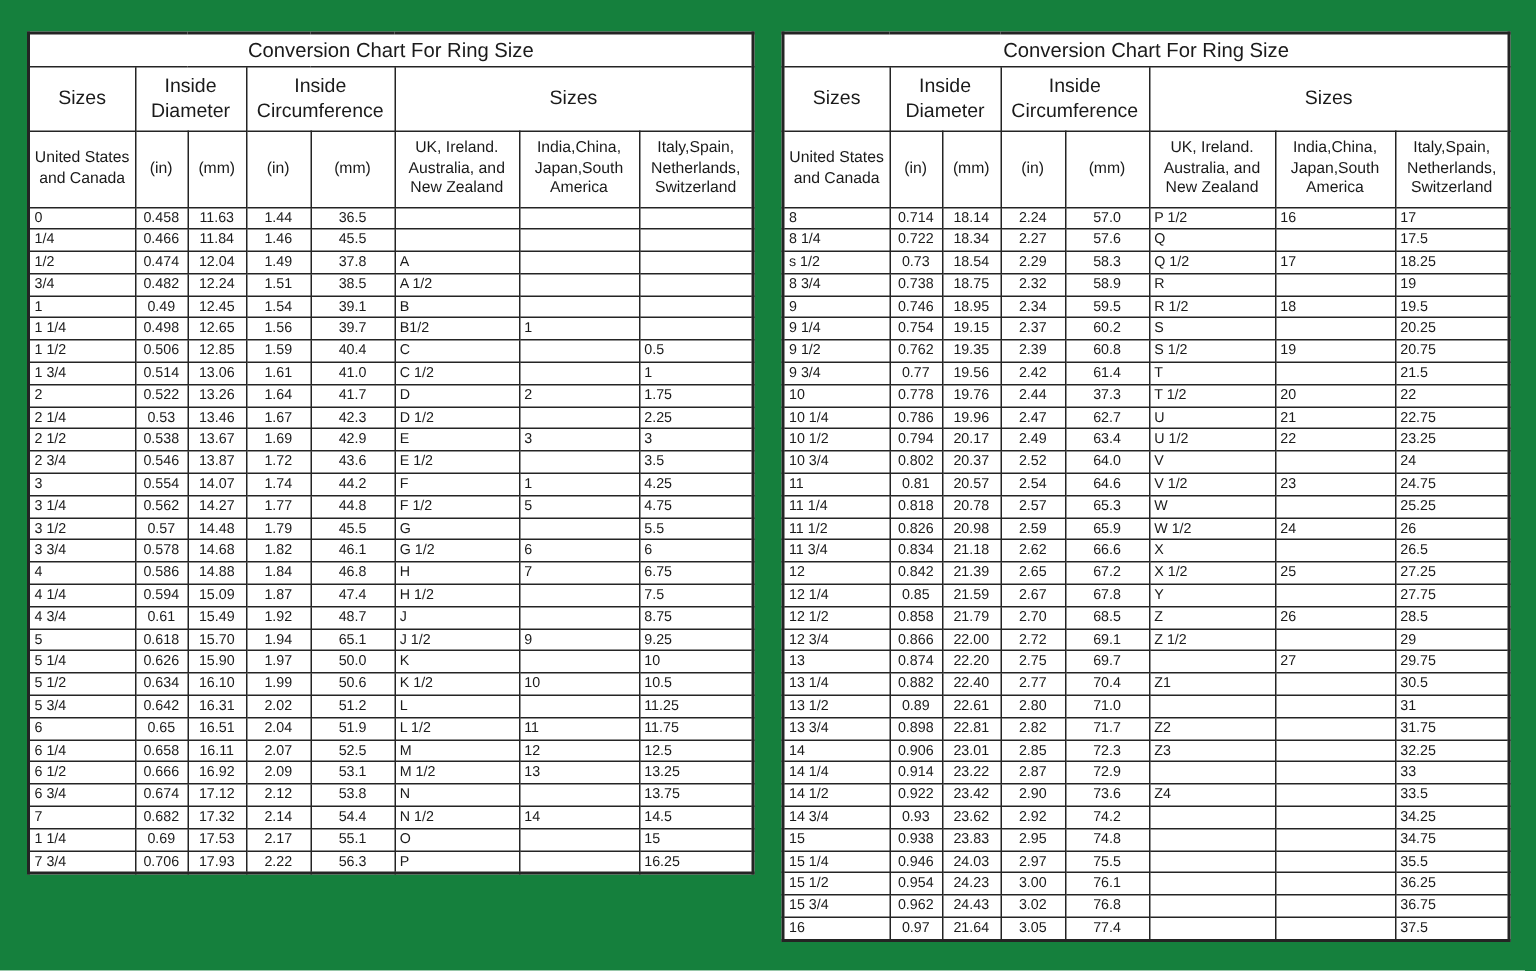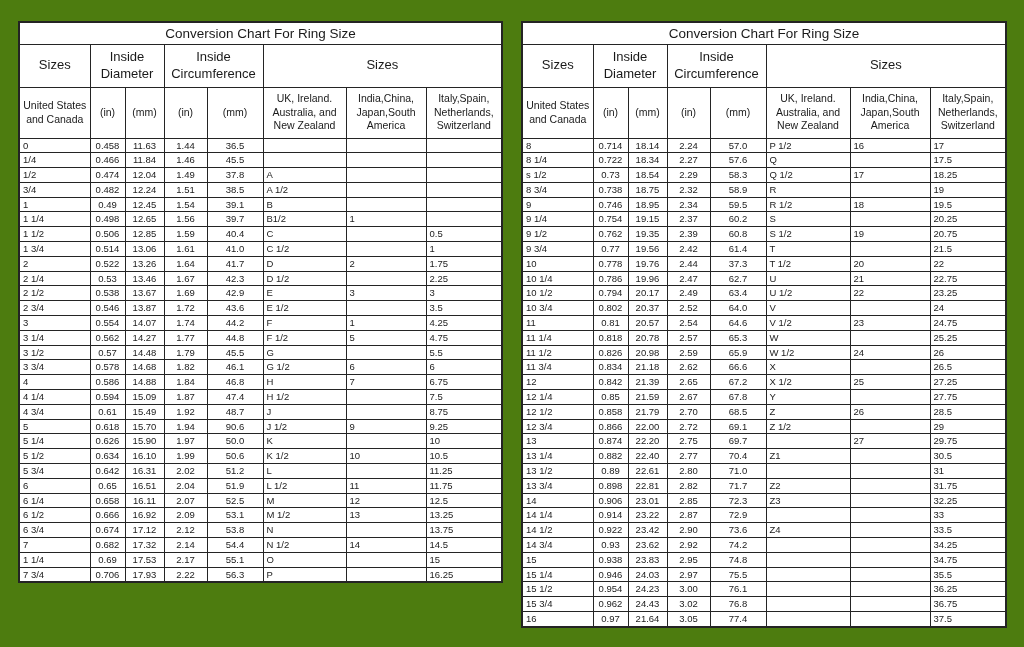--- a/index.html
+++ b/index.html
@@ -6,21 +6,21 @@
     margin: 0;
     padding: 0;
     background: #ffffff;
     font-family: "Liberation Sans", sans-serif;
     color: #1a1a1a;
   }
   .canvas {
     position: relative;
     width: 1024px;
     height: 647px;
-    background: #4d7c0f;
+    background: #15803d;
     overflow: hidden;
   }
   table.ring-table {
     position: absolute;
     top: 21px;
     border-collapse: collapse;
     table-layout: fixed;
     border: 2px solid #242424;
     background: #ffffff;
   }
@@ -294,21 +294,21 @@
           <td class="a-center">48.7</td>
           <td class="a-left">J</td>
           <td class="a-left"></td>
           <td class="a-left">8.75</td>
         </tr>
         <tr>
           <td class="a-left">5</td>
           <td class="a-center">0.618</td>
           <td class="a-center">15.70</td>
           <td class="a-center">1.94</td>
-          <td class="a-center">90.6</td>
+          <td class="a-center">65.1</td>
           <td class="a-left">J 1/2</td>
           <td class="a-left">9</td>
           <td class="a-left">9.25</td>
         </tr>
         <tr>
           <td class="a-left">5 1/4</td>
           <td class="a-center">0.626</td>
           <td class="a-center">15.90</td>
           <td class="a-center">1.97</td>
           <td class="a-center">50.0</td>

